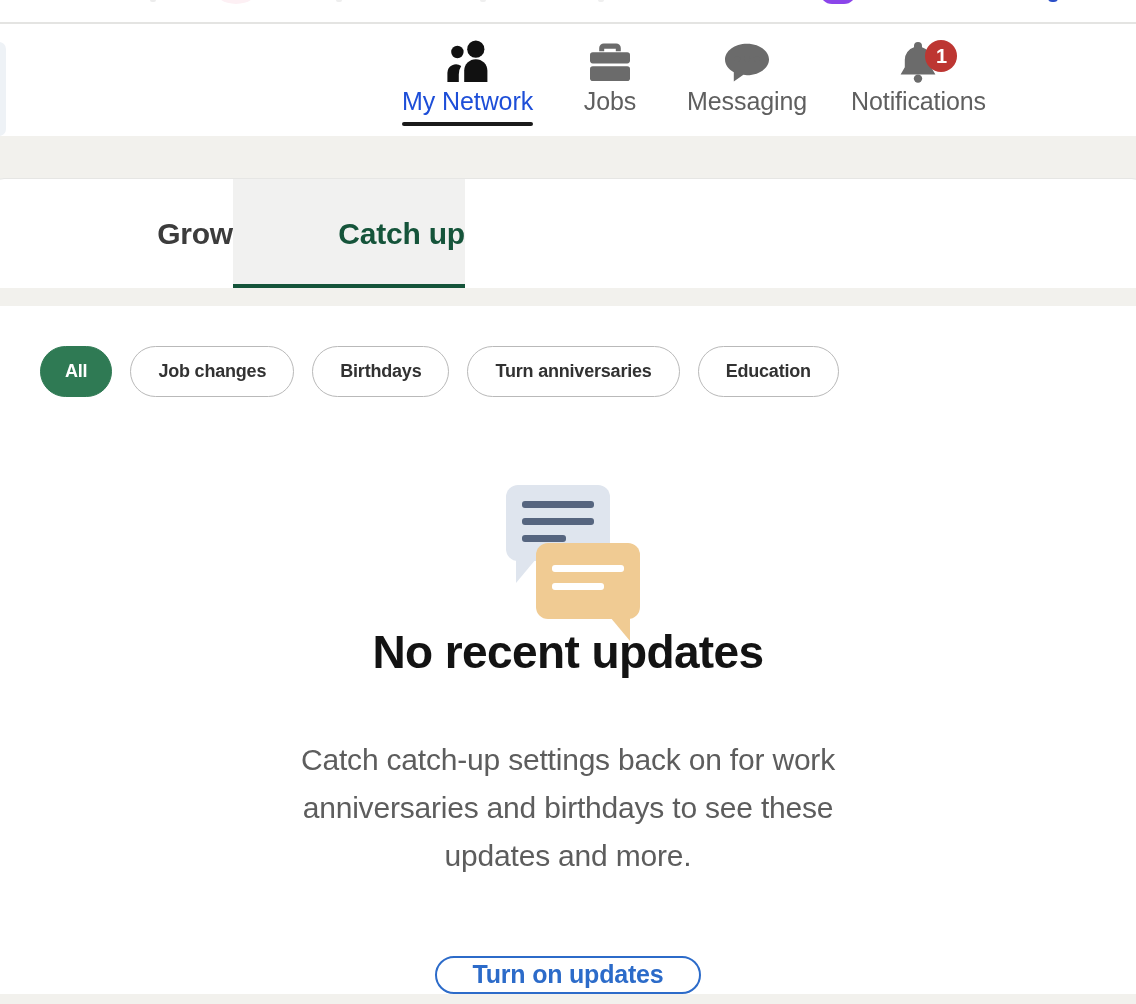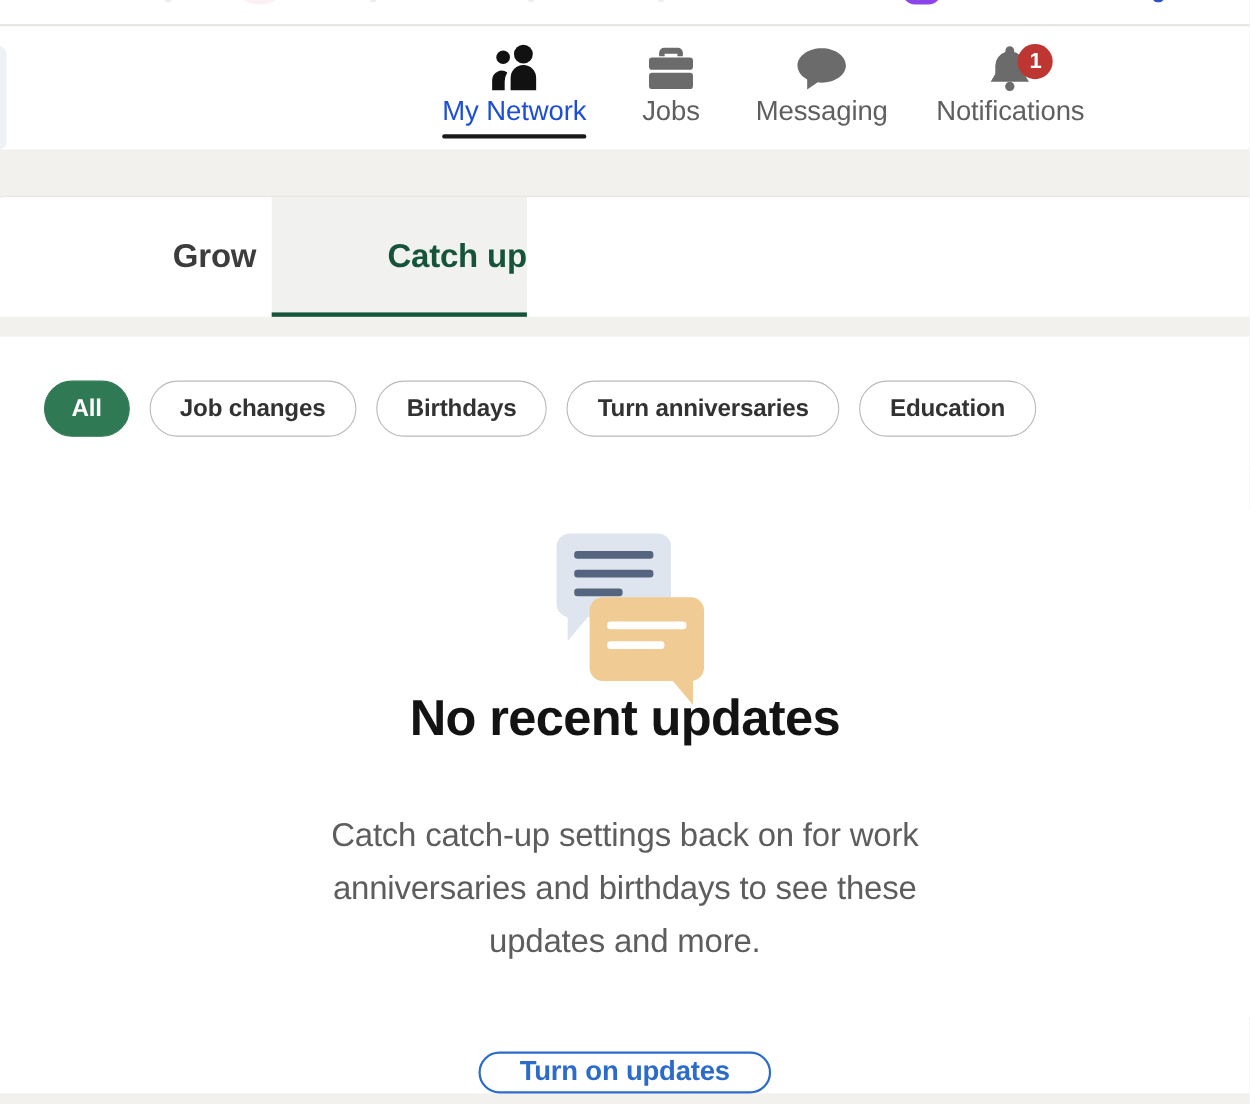--- a/index.html
+++ b/index.html
@@ -190,21 +190,20 @@
 
   .tab-label {
     font-size: 30px;
     font-weight: bold;
     color: #3c3c3c;
     letter-spacing: -0.2px;
   }
 
   .tab.active {
     background: #f1f1f0;
-    margin-left: 14px;
   }
   .tab.active .tab-label {
     color: #15543a;
   }
   .tab-underline {
     position: absolute;
     left: 0; right: 0;
     bottom: 0;
     height: 5px;
     background: #15543a;
@@ -227,21 +226,21 @@
 
   .pill {
     flex: 0 0 auto;
     height: 51px;
     padding: 0 27px;
     border-radius: 31px;
     border: 1.5px solid #b9b9b9;
     background: #ffffff;
     color: #323232;
     font-family: inherit;
-    font-size: 22px;
+    font-size: 18px;
     font-weight: bold;
     letter-spacing: -0.2px;
     display: flex;
     align-items: center;
     justify-content: center;
     cursor: pointer;
     white-space: nowrap;
   }
 
   .pill.selected {

